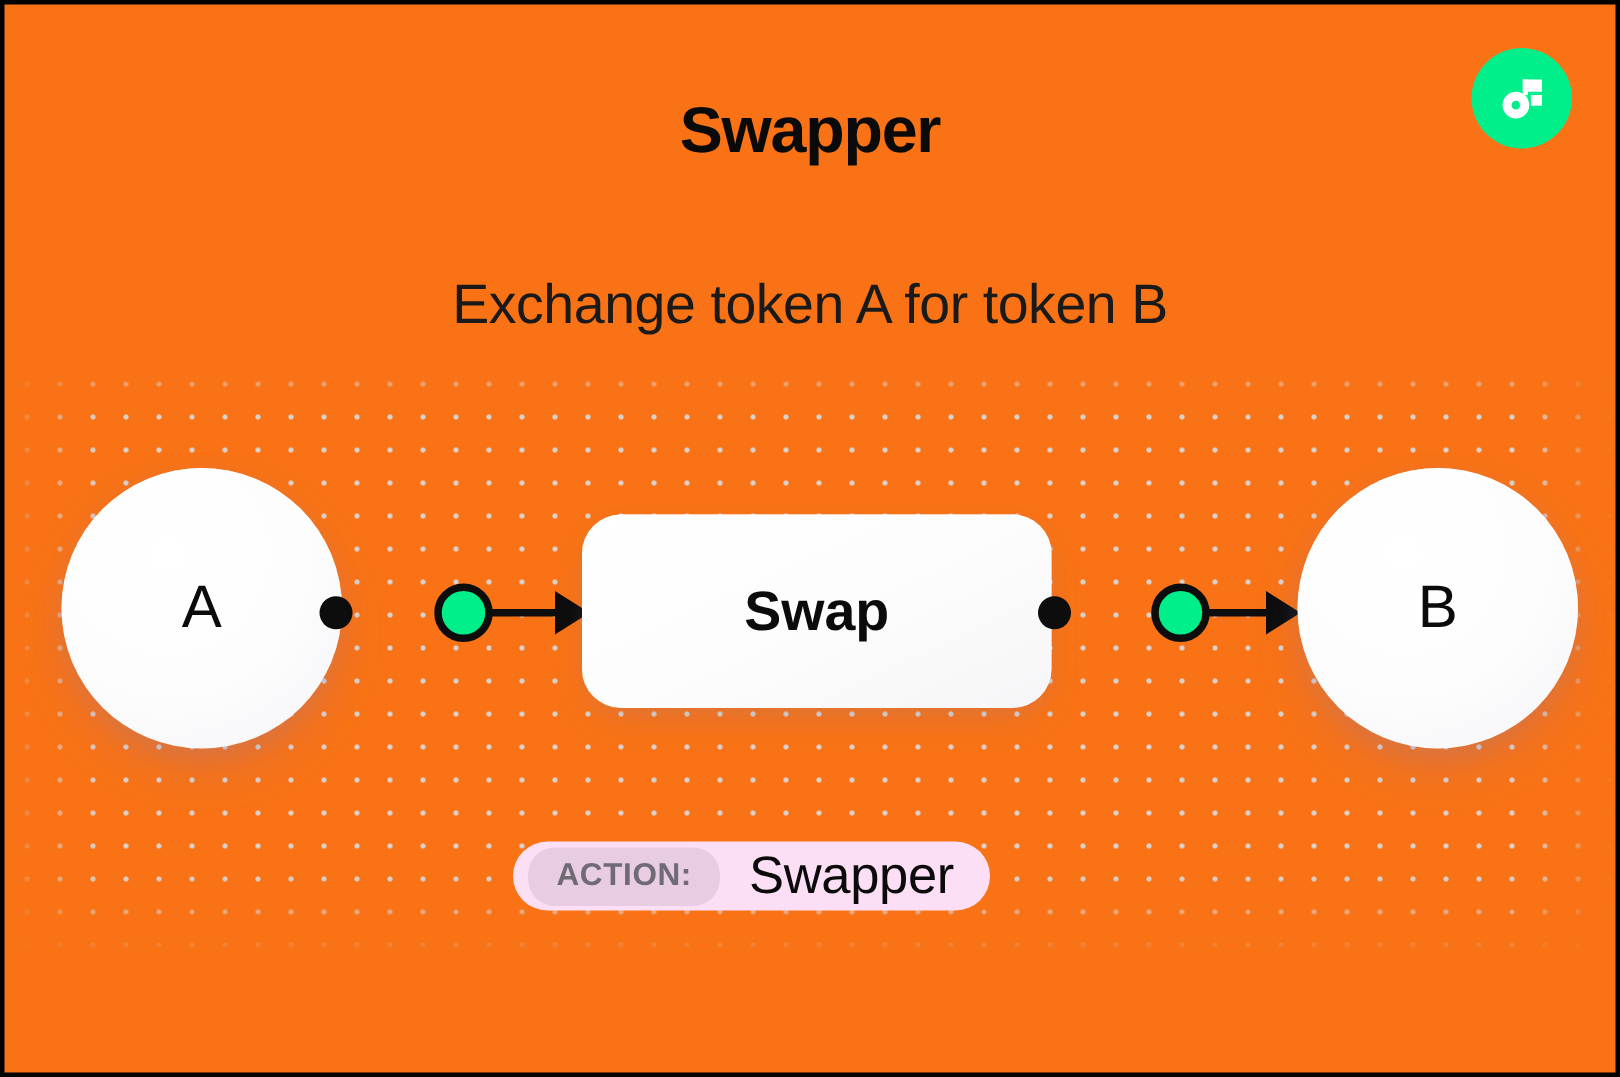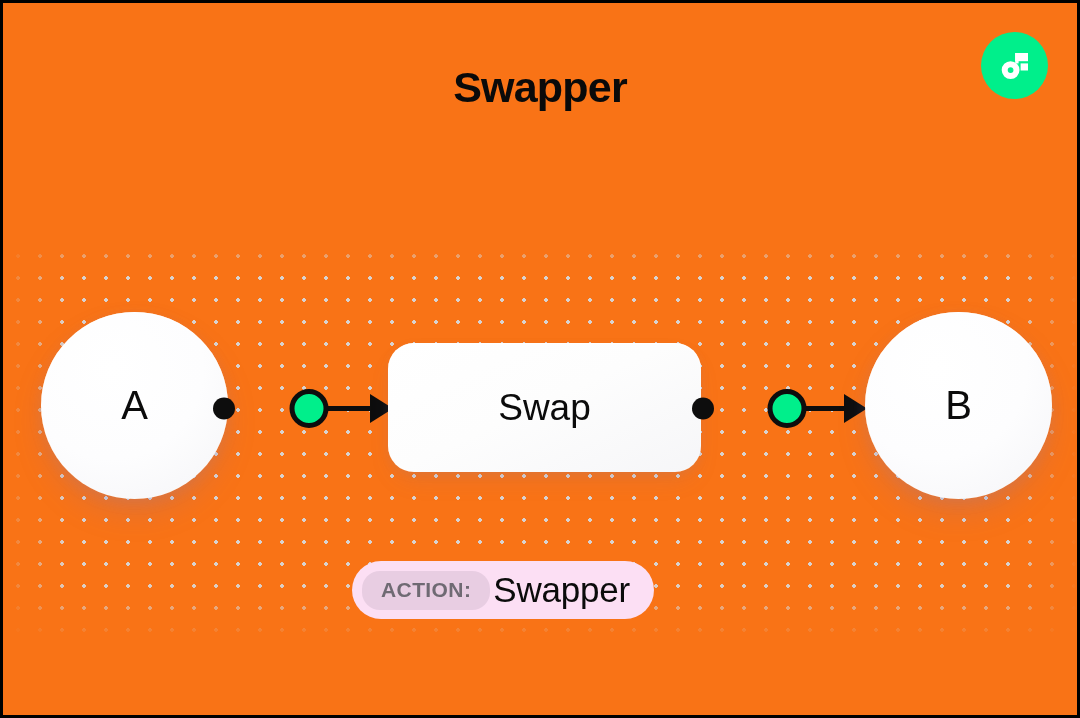--- a/index.html
+++ b/index.html
@@ -93,39 +93,39 @@
     position:absolute;
     left:385px; top:340px;
     width:313px; height:129px;
     border-radius:26px;
     background:linear-gradient(155deg, #ffffff 0%, #fdfdfd 48%, #f6f6f8 100%);
     box-shadow:0 12px 26px -8px rgba(120,115,170,.17),
                0 3px 10px rgba(150,150,175,.10),
                inset 0 1px 2px rgba(255,255,255,.95);
     display:flex; align-items:center; justify-content:center;
     font-size:37px;
-    font-weight:400;
+    font-weight:700;
     color:#0b0b0b;
   }
 
   
   .connector { position:absolute; top:383px; height:45px; }
   #connector-left  { left:205px; width:185px; }
   #connector-right { left:684px; width:180px; }
   .connector svg { display:block; overflow:visible; }
 
   
   #action-badge {
     position:absolute;
-    left:349px; top:558px;
-    height:58px;
+    left:339px; top:558px;
+    height:46px;
     padding:0 24px 0 10px;
     border-radius:29px;
     background:#fcdff4;
-    display:flex; align-items:center; gap:3px;
+    display:flex; align-items:center; gap:19px;
   }
   #action-label {
     padding:7px 19px 8px;
     border-radius:18px;
     background:#e8cde2;
     font-size:21px;
     font-weight:bold;
     letter-spacing:.4px;
     color:#6f6a73;
   }
@@ -148,20 +148,21 @@
       <path d="M33 7 H20.2 V15.2 H33 Z" fill="#ffffff"></path>
       <path d="M25.6 17.4 H33 V24.5 H25.6 Z" fill="#ffffff"></path>
       <path d="M17.6 17.4 H23.6 V24.5 H17.6 Z" fill="#16ff99"></path>
       <path d="M15.6 15.2 A8.9 8.9 0 1 0 15.6 33 A8.9 8.9 0 1 0 15.6 15.2 Z
                M15.6 21.2 A2.9 2.9 0 1 1 15.6 27 A2.9 2.9 0 1 1 15.6 21.2 Z" fill="#ffffff" fill-rule="evenodd"></path>
       <path d="M20.2 7 H23.6 V17.4 H20.2 Z" fill="#ffffff"></path>
     </svg>
   </div>
 
   <div id="page-title">Swapper</div>
+  <div id="page-subtitle">Exchange token A for token B</div>
 
   <div id="token-a" class="token-node">
     <span>A</span>
   </div>
 
   <div id="connector-left" class="connector">
     <svg width="185" height="45" viewBox="0 0 185 45">
       <defs>
         <linearGradient id="gradL" x1="0" y1="0" x2="1" y2="0">
           <stop offset="0" stop-color="#0d0d0d"></stop>

